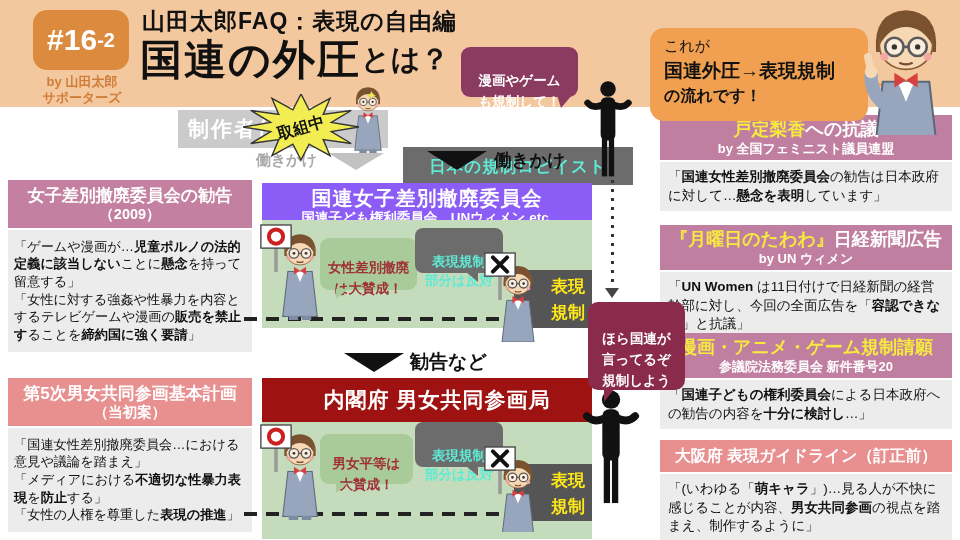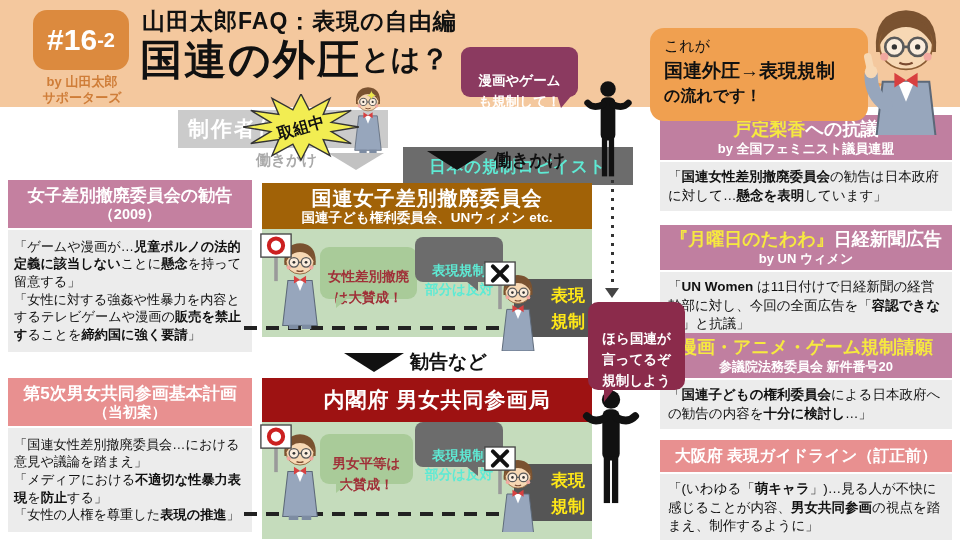--- a/index.html
+++ b/index.html
@@ -60,21 +60,21 @@
   .lbox .hdr{color:#fff;text-align:center;font-weight:800;padding:5px 0 4px;}
   .lbox .hdr .t{font-size:17px;line-height:1.25;}
   .lbox .hdr .s{font-size:14.5px;line-height:1.2;}
   .lbox .bdy{background:#ECECEC;margin-top:2px;padding:8px 6px;font-size:13.2px;line-height:1.34;
     white-space:pre-line;}
   .lb1{top:180px;} .lb1 .hdr{background:#C480A0;}
   .lb2{top:378px;} .lb2 .hdr{background:#E89090;}
   
   .gbox{left:262px;width:330px;}
   .gb1{top:183px;} .gb2{top:378px;}
-  .gb1 .ghdr{background:#a16207;height:46px;}
+  .gb1 .ghdr{background:#8b5cf6;height:37px;}
   .gb2 .ghdr{background:#9E1212;height:44px;padding-left:20px;}
   .ghdr{color:#fff;text-align:center;font-weight:800;}
   .gb1 .ghdr .t{font-size:20px;padding-top:3px;line-height:1.2;letter-spacing:1px;}
   .gb1 .ghdr .s{font-size:13.5px;line-height:1.15;}
   .gb2 .ghdr .t{font-size:21px;line-height:44px;letter-spacing:1px;}
   .gbody{position:relative;background:#C5DCBC;}
   .gb1 .gbody{height:108px;} .gb2 .gbody{height:117px;}
   .agree-bubble{position:absolute;background:#A9CB99;border-radius:9px;color:#A03038;
     font-weight:800;font-size:13.5px;text-align:center;white-space:pre-line;line-height:1.5;z-index:2;}
   .agree-tail{position:absolute;left:16px;bottom:-9px;width:0;height:0;

